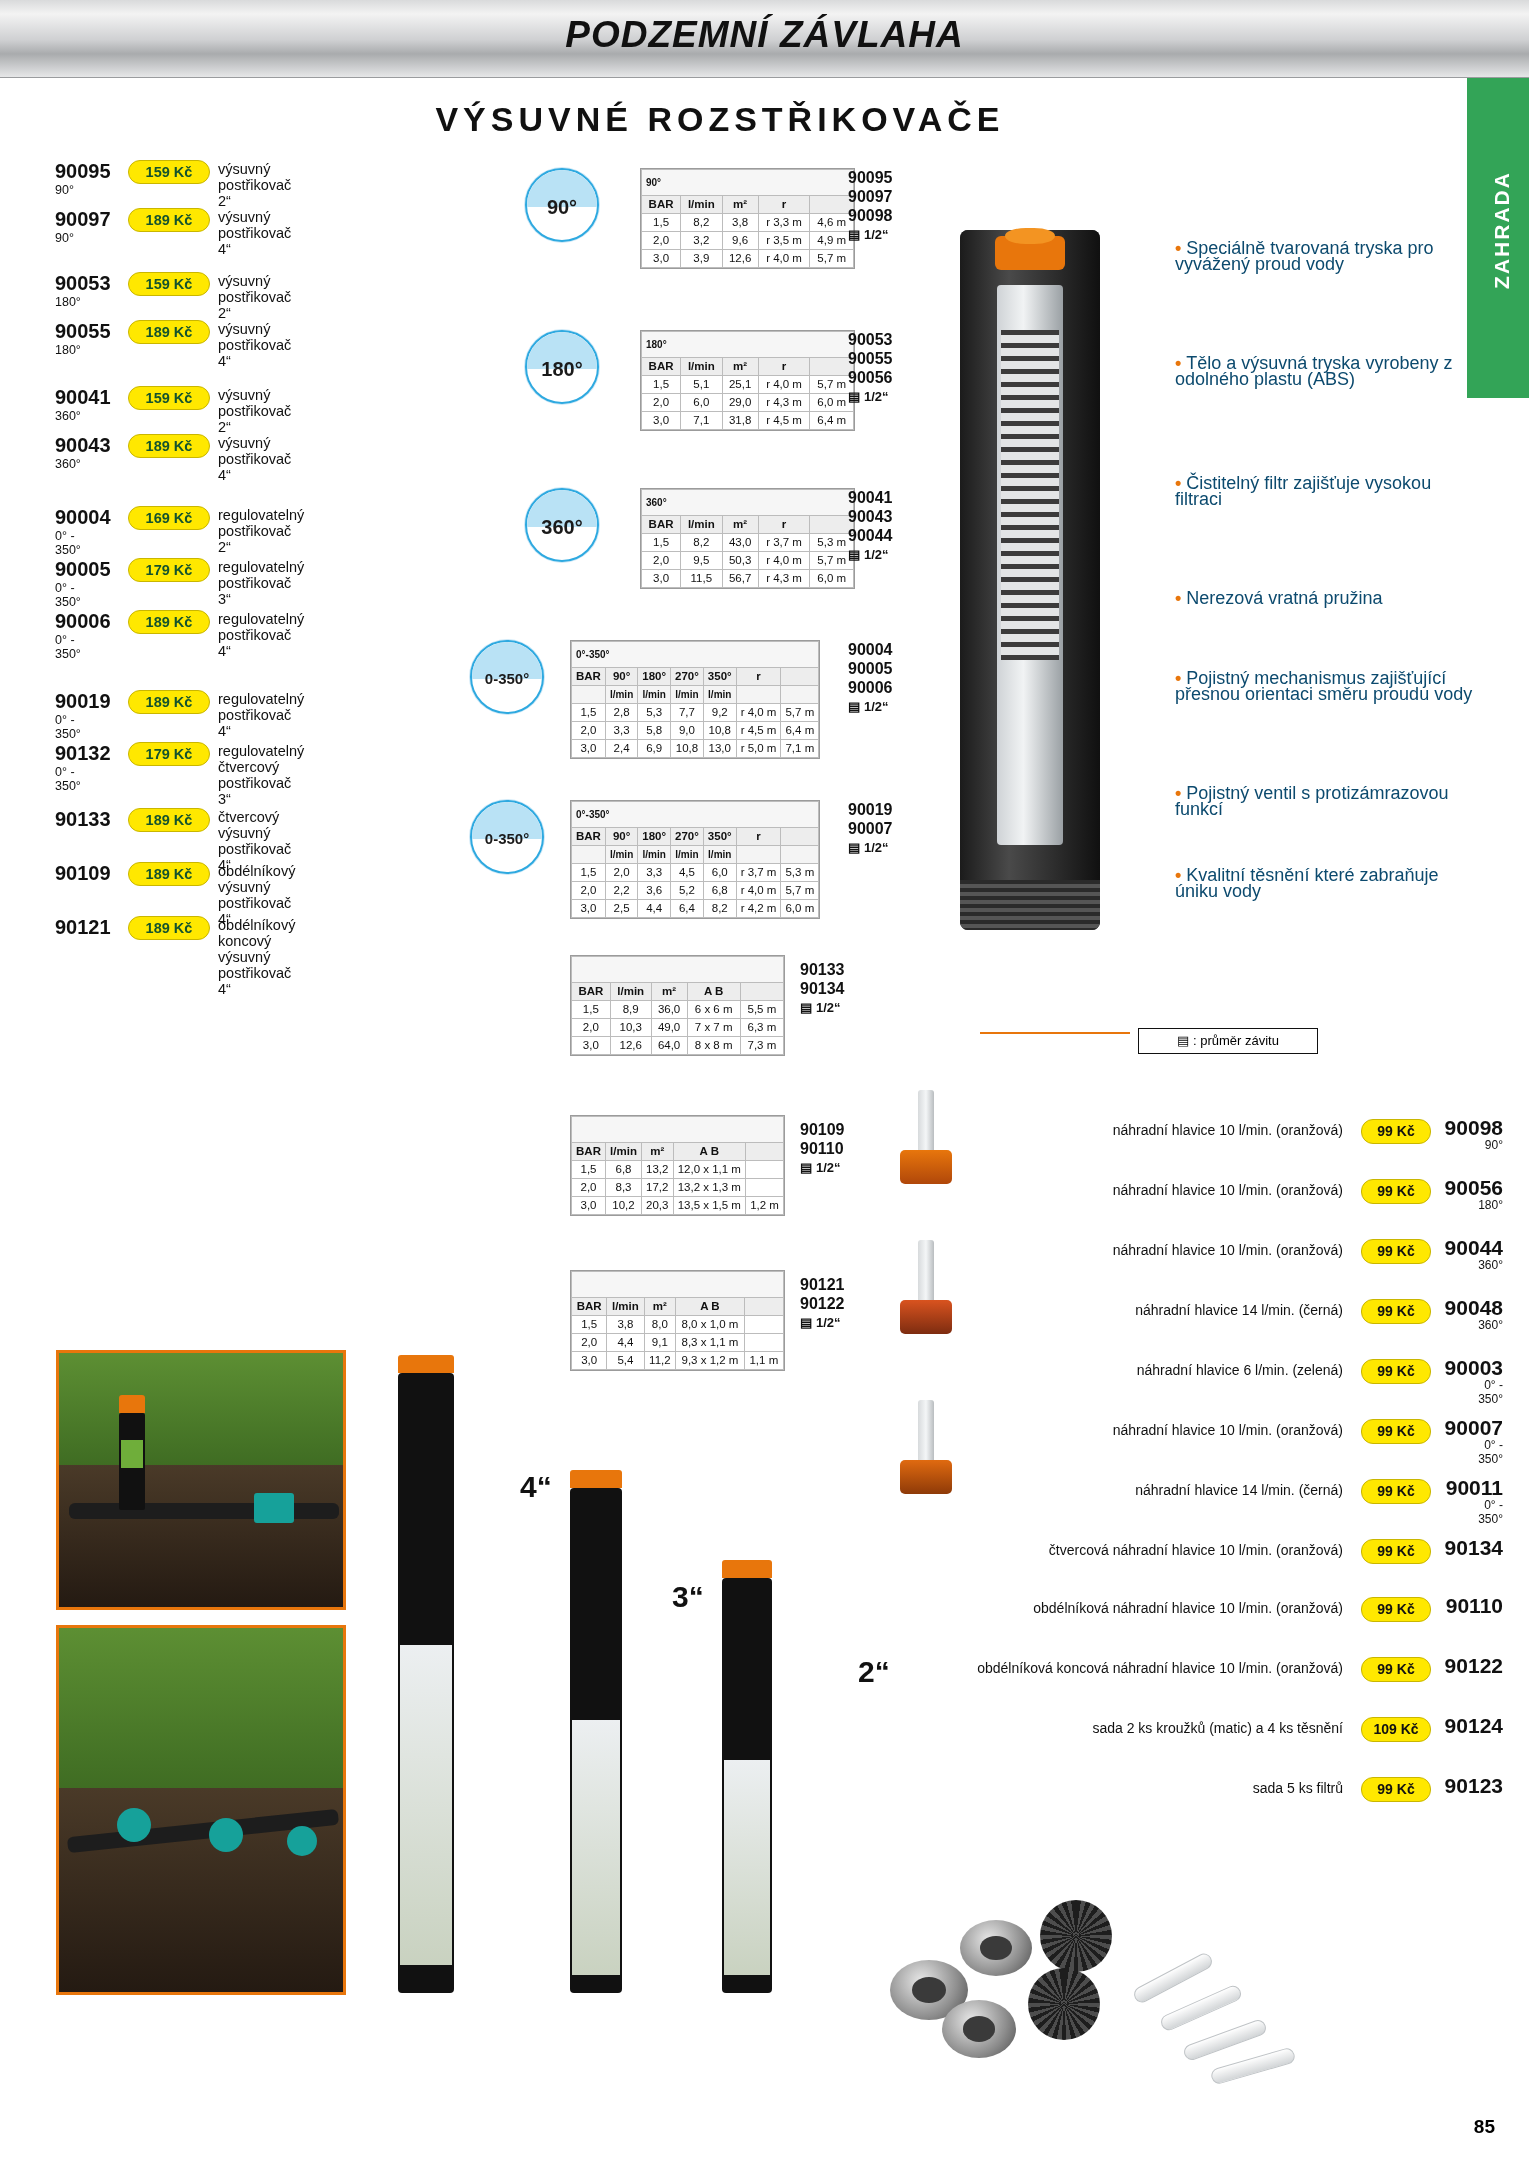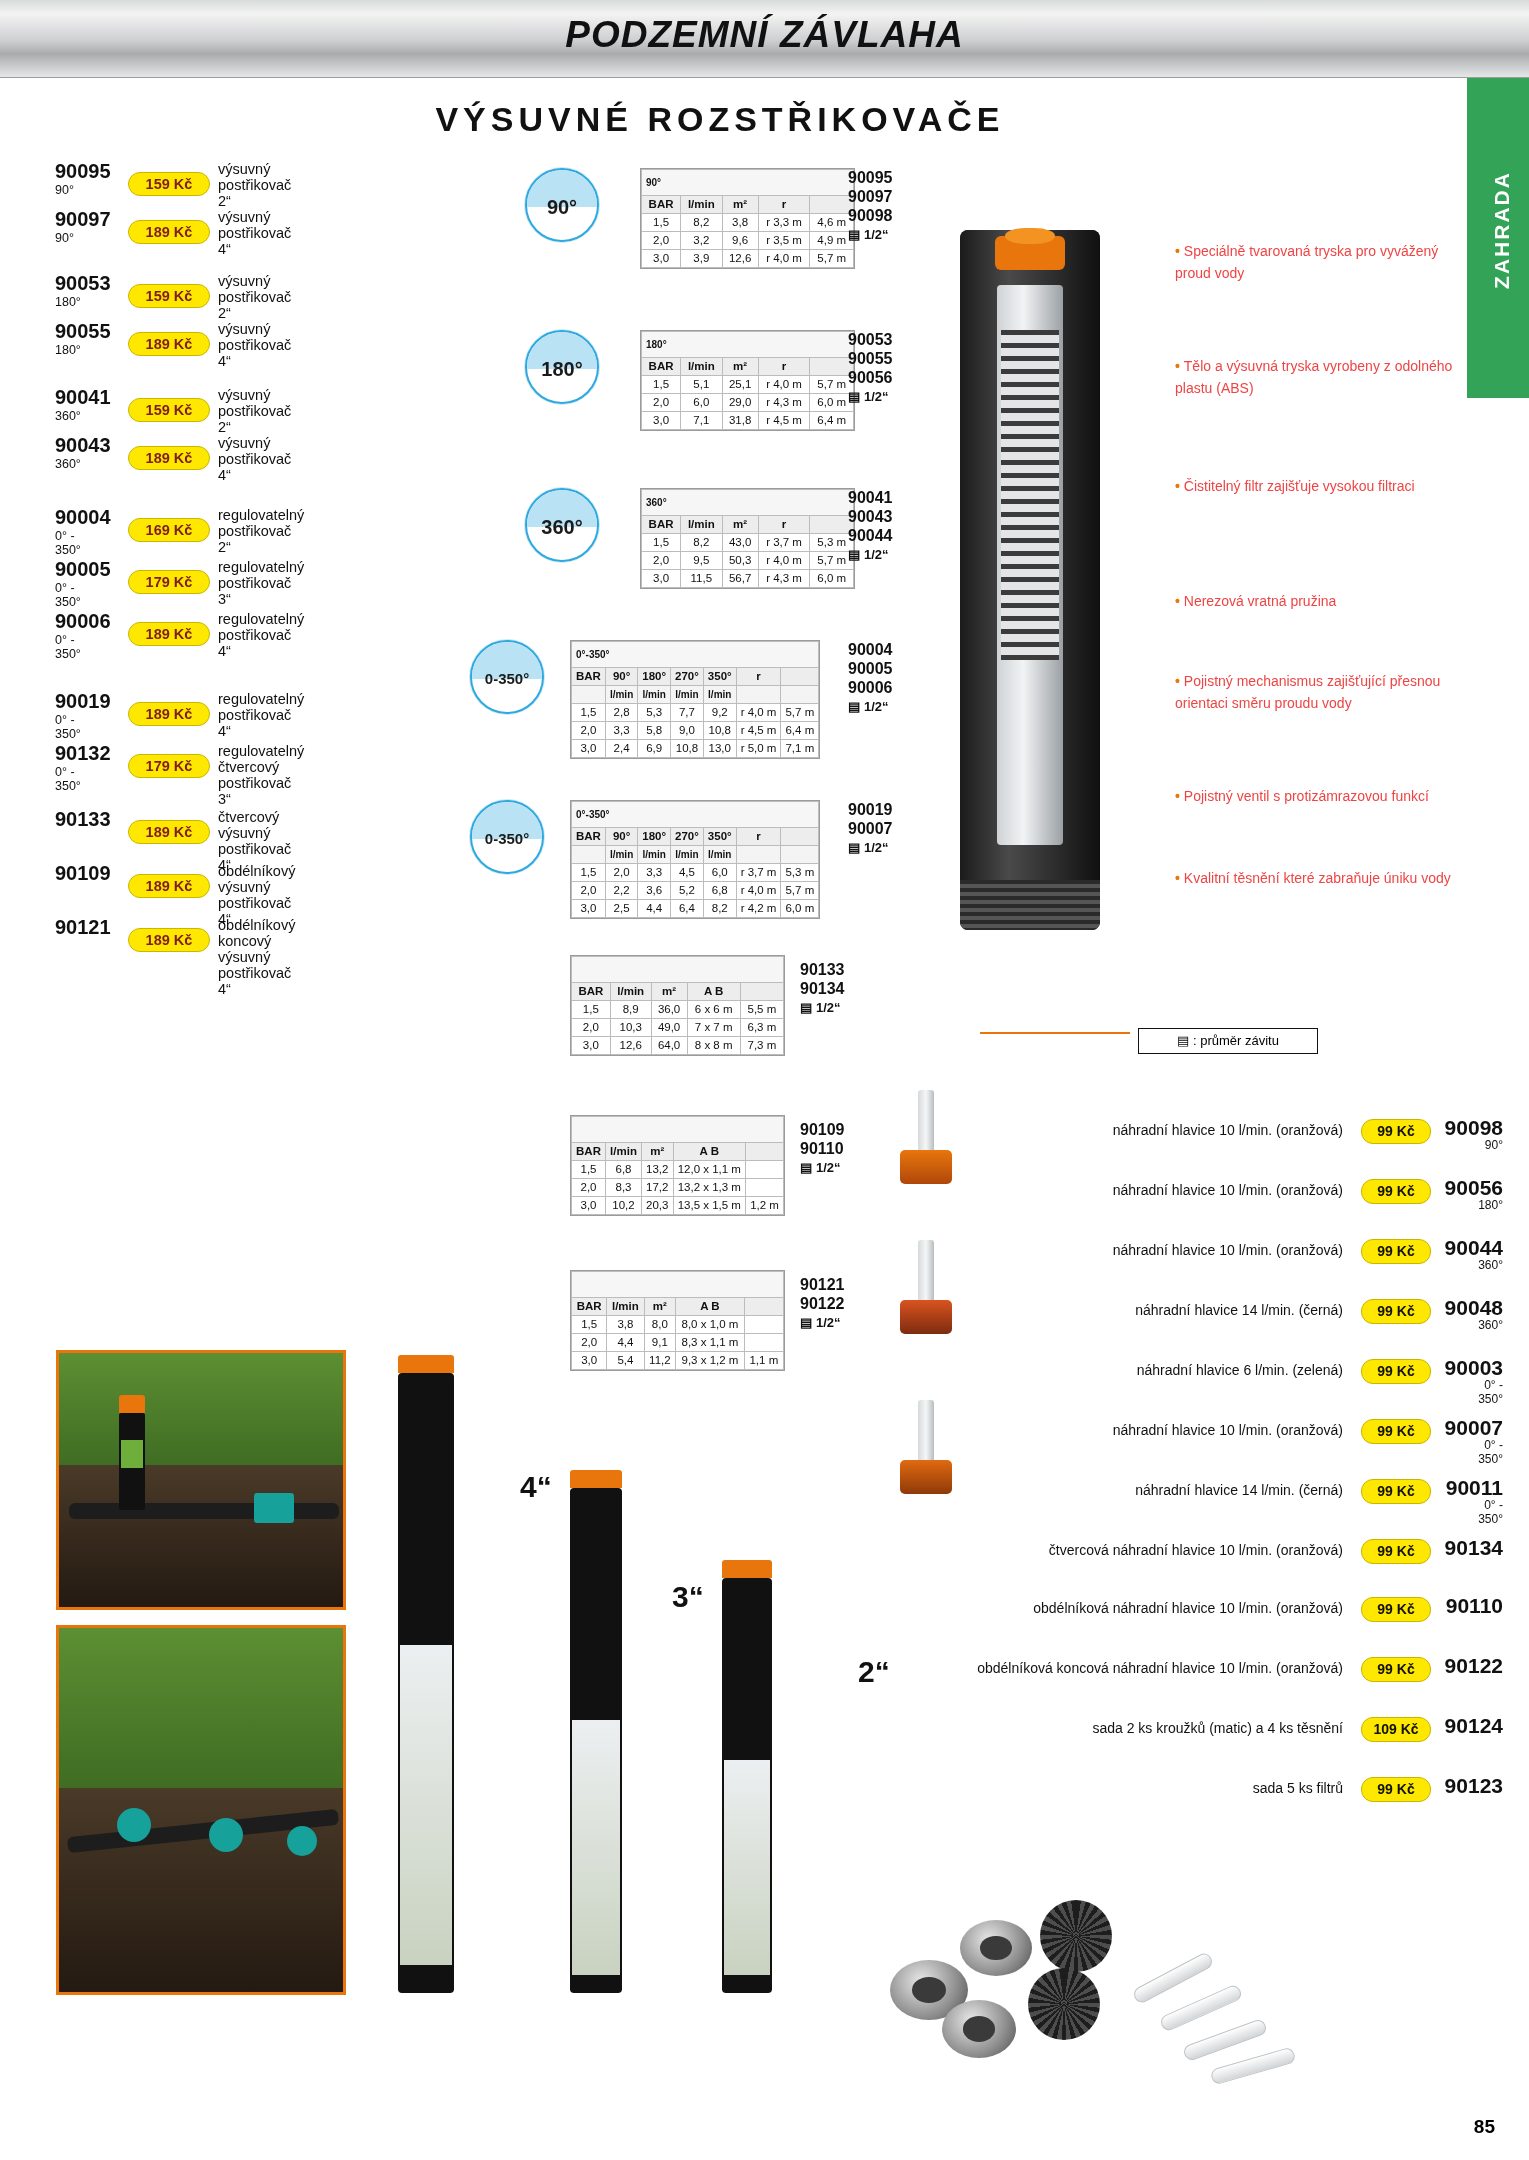--- a/index.html
+++ b/index.html
@@ -31,23 +31,23 @@
   .sidetab span {
     position:absolute; left:-115px; top:140px; width:300px; text-align:center;
     transform:rotate(-90deg); color:#fff; font-size:21px; font-weight:bold; letter-spacing:2px;
   }
   
   .plist { position:absolute; left:0; top:160px; width:530px; }
   .prow { position:absolute; height:44px; }
   .pcode { position:absolute; left:55px; top:0; font-size:20px; font-weight:bold; color:#111; }
   .pangle { position:absolute; left:55px; top:23px; font-size:12.5px; color:#111; }
   .price {
-    position:absolute; left:128px; top:12px; width:82px; height:24px; border-radius:12px;
+    position:absolute; left:128px; top:0px; width:82px; height:24px; border-radius:12px;
     background:#ffe800; border:1px solid #c9b600; text-align:center; line-height:23px;
-    font-size:14.5px; font-weight:bold; color:#7f1d1d;
+    font-size:14.5px; font-weight:bold; color:#14532d;
   }
   .pdesc { position:absolute; left:218px; top:1px; font-size:14.5px; color:#111; }
   
   .badge {
     position:absolute; width:74px; height:74px; border-radius:50%;
     background:#ffffff; border:2px solid #2ea9e0; color:#1a1a1a;
     text-align:center; font-size:20px; font-weight:bold; line-height:74px;
     box-shadow:0 0 0 1px #cfe9f7;
     overflow:hidden;
   }
@@ -62,21 +62,21 @@
   }
   .dtable table { border-collapse:collapse; width:100%; }
   .dtable th, .dtable td {
     border:1px solid #bcbcbc; padding:2px 4px; text-align:center; font-weight:normal;
     font-size:11.5px; line-height:13px; white-space:nowrap;
   }
   .dtable thead td, .dtable thead th { background:#ededed; font-weight:bold; }
   .dtable .hdrimg { background:#f6f6f6; height:26px; }
   .codes { position:absolute; font-size:16px; font-weight:bold; color:#111; line-height:19px; }
   .thread { font-size:13px; font-weight:bold; }
-  .feat { position:absolute; font-size:14px; color:#ef4444; line-height:22px; }
+  .feat { position:absolute; font-size:18px; color:#0c4a6e; line-height:16px; }
   .feat:before { content:"• "; color:#e8760c; font-weight:bold; }
   
   .spare { position:absolute; right:26px; font-size:14px; color:#111; text-align:right; }
   .spare .lbl { position:absolute; right:160px; top:2px; white-space:nowrap; }
   .spare .pr {
     position:absolute; right:72px; top:-1px; width:70px; height:25px; border-radius:12px;
     background:#ffe800; border:1px solid #c9b600; text-align:center; line-height:22px;
     font-size:14px; font-weight:bold;
   }
   .spare .cd { position:absolute; right:0; top:-4px; font-size:21px; font-weight:bold; }

